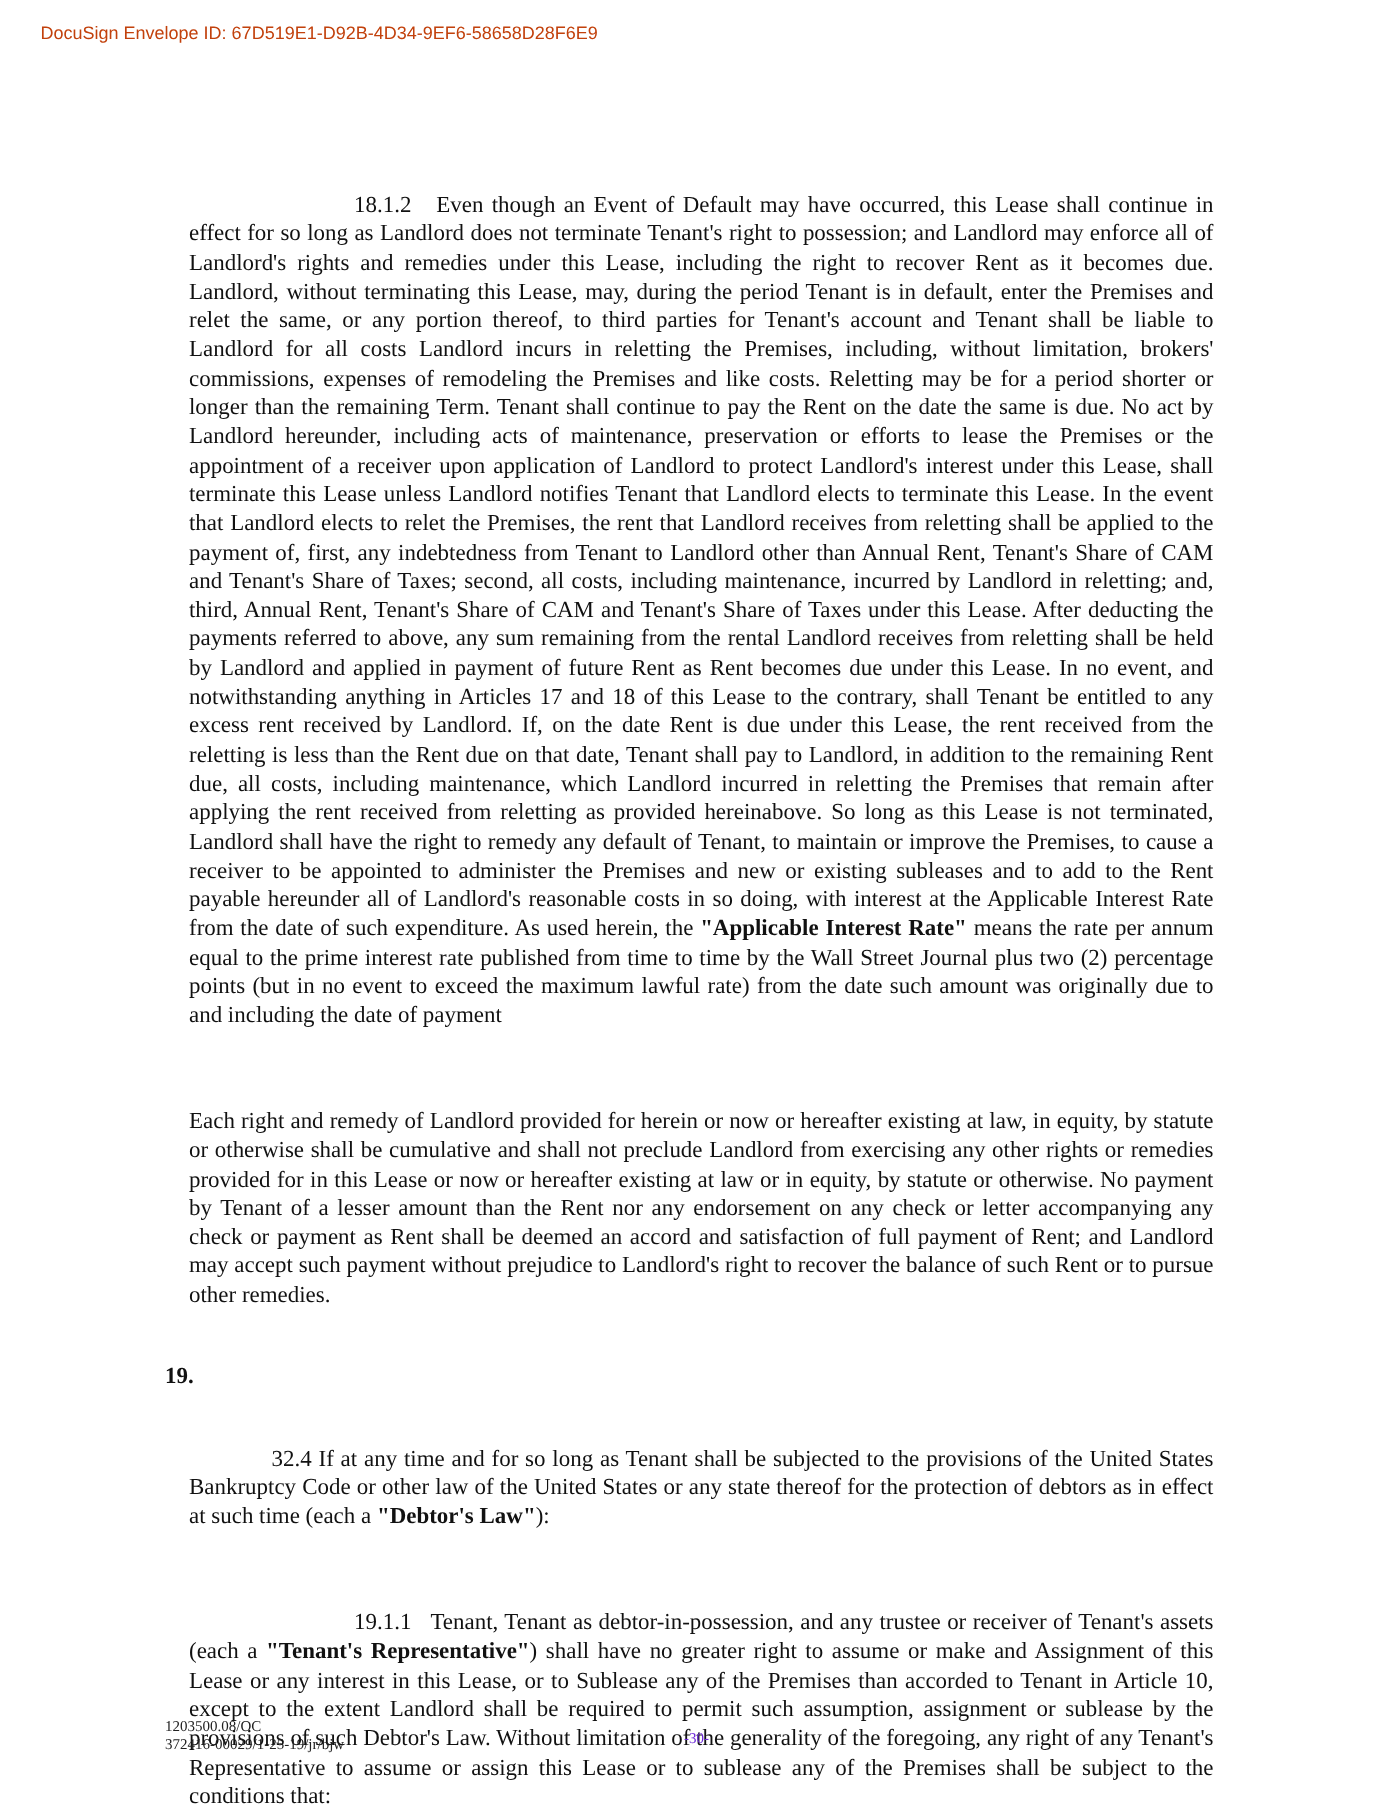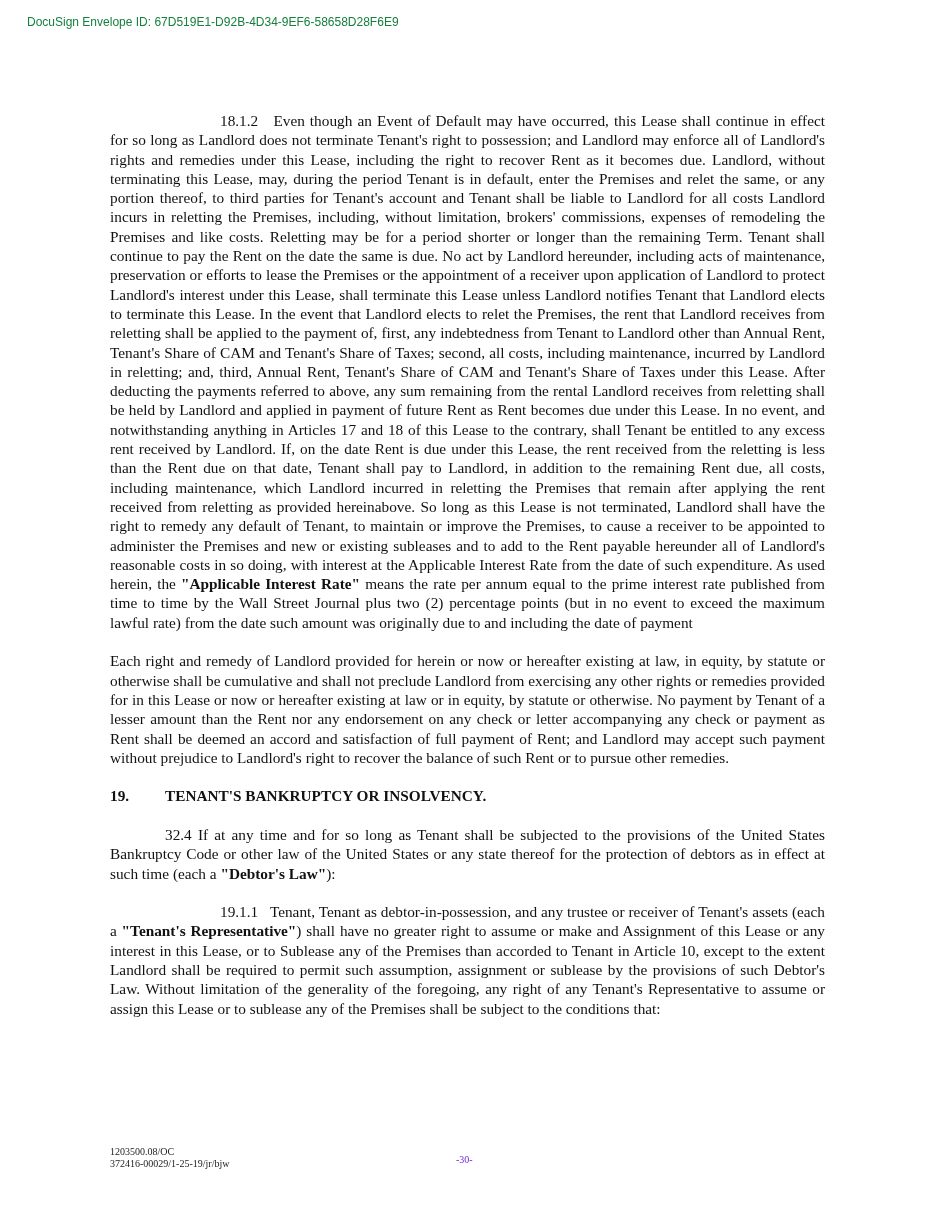--- a/index.html
+++ b/index.html
@@ -1,26 +1,26 @@
 <!DOCTYPE html>
 <html><head>
   <meta charset="utf-8">
   <style>
     html, body { margin: 0; padding: 0; background: #ffffff; }
     body { width: 933px; height: 1209px; position: relative; overflow: hidden; color: #111; }
     .envelope {
       position: absolute; left: 27px; top: 15px;
-      font-family: "Liberation Sans", sans-serif; font-size: 12px; color: #15803d;
+      font-family: "Liberation Sans", sans-serif; font-size: 12px; color: #c2410c;
     }
     .page {
       position: absolute; left: 110px; top: 111px; width: 715px;
       font-family: "Liberation Serif", serif; font-size: 15.3px; line-height: 19.3px;
       color: #111;
     }
-    .para { margin: 0; text-align: justify; }
+    .para { margin: 16px; text-align: justify; }
     .indent-2 { text-indent: 110px; }
     .indent-1 { text-indent: 55px; }
     .gap { height: 19.3px; }
     .heading { margin: 0; font-weight: bold; display: flex; align-items: center; }
     .heading .num { width: 55px; }
     b { font-family: "Liberation Serif", serif; font-weight: bold; }
     .footer-left {
       position: absolute; left: 110px; top: 1146px;
       font-family: "Liberation Serif", serif; font-size: 10px; line-height: 12px; color: #222;
     }
@@ -39,21 +39,20 @@
   <p class="para indent-2"><span>18.1.2</span>&nbsp;&nbsp; <span>Even though an Event of Default may have occurred, this Lease shall continue in effect for so long as Landlord does not terminate Tenant's right to possession; and Landlord may enforce all of Landlord's rights and remedies under this Lease, including the right to recover Rent as it becomes due.  Landlord, without terminating this Lease, may, during the period Tenant is in default, enter the Premises and relet the same, or any portion thereof, to third parties for Tenant's account and Tenant shall be liable to Landlord for all costs Landlord incurs in reletting the Premises, including, without limitation, brokers' commissions, expenses of remodeling the Premises and like costs.  Reletting may be for a period shorter or longer than the remaining Term.  Tenant shall continue to pay the Rent on the date the same is due.  No act by Landlord hereunder, including acts of maintenance, preservation or efforts to lease the Premises or the appointment of a receiver upon application of Landlord to protect Landlord's interest under this Lease, shall terminate this Lease unless Landlord notifies Tenant that Landlord elects to terminate this Lease.  In the event that Landlord elects to relet the Premises, the rent that Landlord receives from reletting shall be applied to the payment of, first, any indebtedness from Tenant to Landlord other than Annual Rent, Tenant's Share of CAM and Tenant's Share of Taxes; second, all costs, including maintenance, incurred by Landlord in reletting; and, third, Annual Rent, Tenant's Share of CAM and Tenant's Share of Taxes under this Lease.  After deducting the payments referred to above, any sum remaining from the rental Landlord receives from reletting shall be held by Landlord and applied in payment of future Rent as Rent becomes due under this Lease.  In no event, and notwithstanding anything in Articles 17 and 18 of this Lease to the contrary, shall Tenant be entitled to any excess rent received by Landlord.  If, on the date Rent is due under this Lease, the rent received from the reletting is less than the Rent due on that date, Tenant shall pay to Landlord, in addition to the remaining Rent due, all costs, including maintenance, which Landlord incurred in reletting the Premises that remain after applying the rent received from reletting as provided hereinabove.  So long as this Lease is not terminated, Landlord shall have the right to remedy any default of Tenant, to maintain or improve the Premises, to cause a receiver to be appointed to administer the Premises and new or existing subleases and to add to the Rent payable hereunder all of Landlord's reasonable costs in so doing, with interest at the Applicable Interest Rate from the date of such expenditure.  As used herein, the </span><b>"Applicable Interest Rate"</b><span> means the rate per annum equal to the prime interest rate published from time to time by the Wall Street Journal plus two (2) percentage points (but in no event to exceed the maximum lawful rate) from the date such amount was originally due to and including the date of payment</span></p>
 
   <div class="gap"></div>
 
   <p class="para">Each right and remedy of Landlord provided for herein or now or hereafter existing at law, in equity, by statute or otherwise shall be cumulative and shall not preclude Landlord from exercising any other rights or remedies provided for in this Lease or now or hereafter existing at law or in equity, by statute or otherwise.  No payment by Tenant of a lesser amount than the Rent nor any endorsement on any check or letter accompanying any check or payment as Rent shall be deemed an accord and satisfaction of full payment of Rent; and Landlord may accept such payment without prejudice to Landlord's right to recover the balance of such Rent or to pursue other remedies.</p>
 
   <div class="gap"></div>
 
   <div class="heading">
     <span class="num">19.</span>
-    <span>TENANT'S BANKRUPTCY OR INSOLVENCY.</span>
   </div>
 
   <div class="gap"></div>
 
   <p class="para indent-1"><span>32.4 If at any time and for so long as Tenant shall be subjected to the provisions of the United States Bankruptcy Code or other law of the United States or any state thereof for the protection of debtors as in effect at such time (each a </span><b>"Debtor's Law"</b><span>):</span></p>
 
   <div class="gap"></div>
 
   <p class="para indent-2"><span>19.1.1</span>&nbsp;&nbsp; <span>Tenant, Tenant as debtor-in-possession, and any trustee or receiver of Tenant's assets (each a </span><b>"Tenant's Representative"</b><span>) shall have no greater right to assume or make and Assignment of this Lease or any interest in this Lease, or to Sublease any of the Premises than accorded to Tenant in Article 10, except to the extent Landlord shall be required to permit such assumption, assignment or sublease by the provisions of such Debtor's Law.  Without limitation of the generality of the foregoing, any right of any Tenant's Representative to assume or assign this Lease or to sublease any of the Premises shall be subject to the conditions that:</span></p>
 

